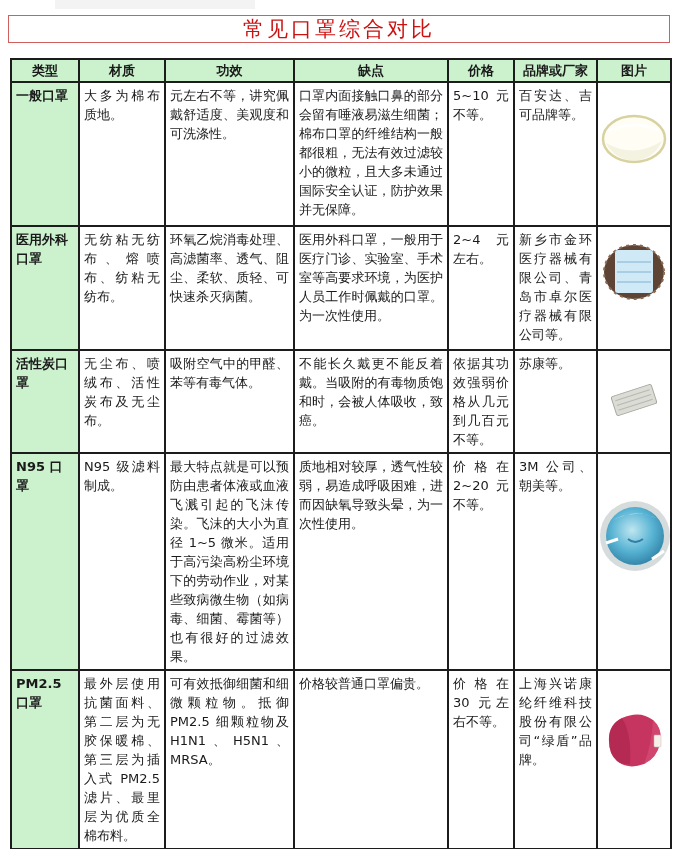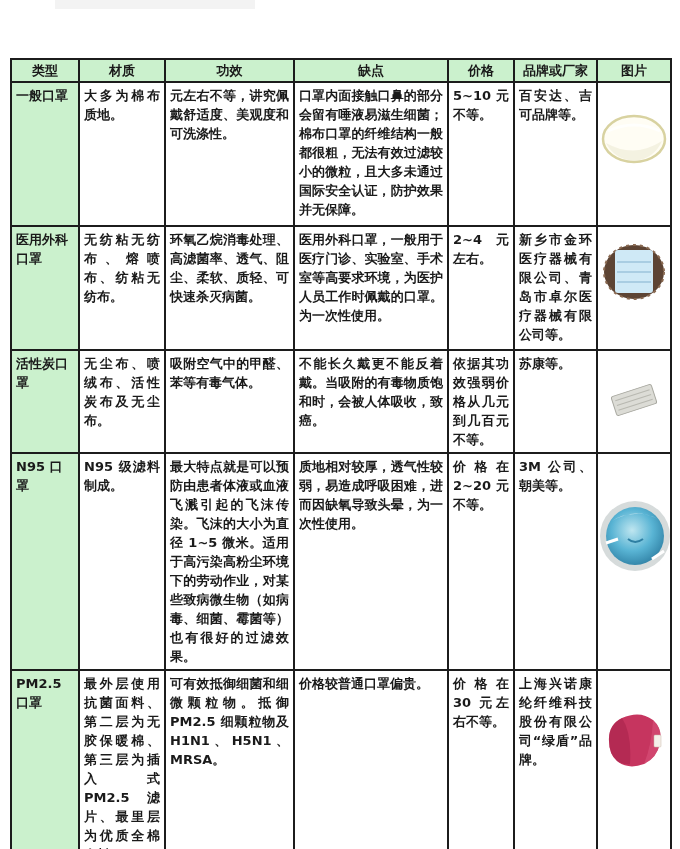--- a/index.html
+++ b/index.html
@@ -17,33 +17,36 @@
     border-collapse:collapse;table-layout:fixed;
     font-size:13px;line-height:19px;
   }
   .mask-table th,.mask-table td{
     border:2px solid #1c1c1c;vertical-align:top;overflow:hidden;
   }
   .mask-table th{
     background:#cbf1cd;font-weight:bold;font-size:13px;
     height:19px;padding:1px 2px;text-align:center;vertical-align:middle;
   }
-  .mask-table td{padding:3px 4px;text-align:justify;font-weight:bold;}
+  .mask-table td{padding:3px 4px;text-align:justify;}
   td.type-cell{background:#cbf1cd;font-weight:bold;text-align:left;}
   td.img-cell{text-align:center;padding:0;}
   .img-wrap{width:100%;display:flex;justify-content:center;}
   .mt-r1{margin-top:30px;} .mt-r2{margin-top:16px;} .mt-r3{margin-top:30px;}
   .mt-r4{margin-top:45px;} .mt-r5{margin-top:38px;}
 </style>
 </head>
 <body>
 
 <div class="page">
   <div class="scan-artifact"></div>
 
+  <div class="title-box">
+    <span>常见口罩综合对比</span>
+  </div>
 
   <table class="mask-table">
     <colgroup>
       <col style="width:68px">
         <col style="width:86px">
         <col style="width:129px">
       <col style="width:154px">
         <col style="width:66px">
         <col style="width:83px">
         <col style="width:74px">

